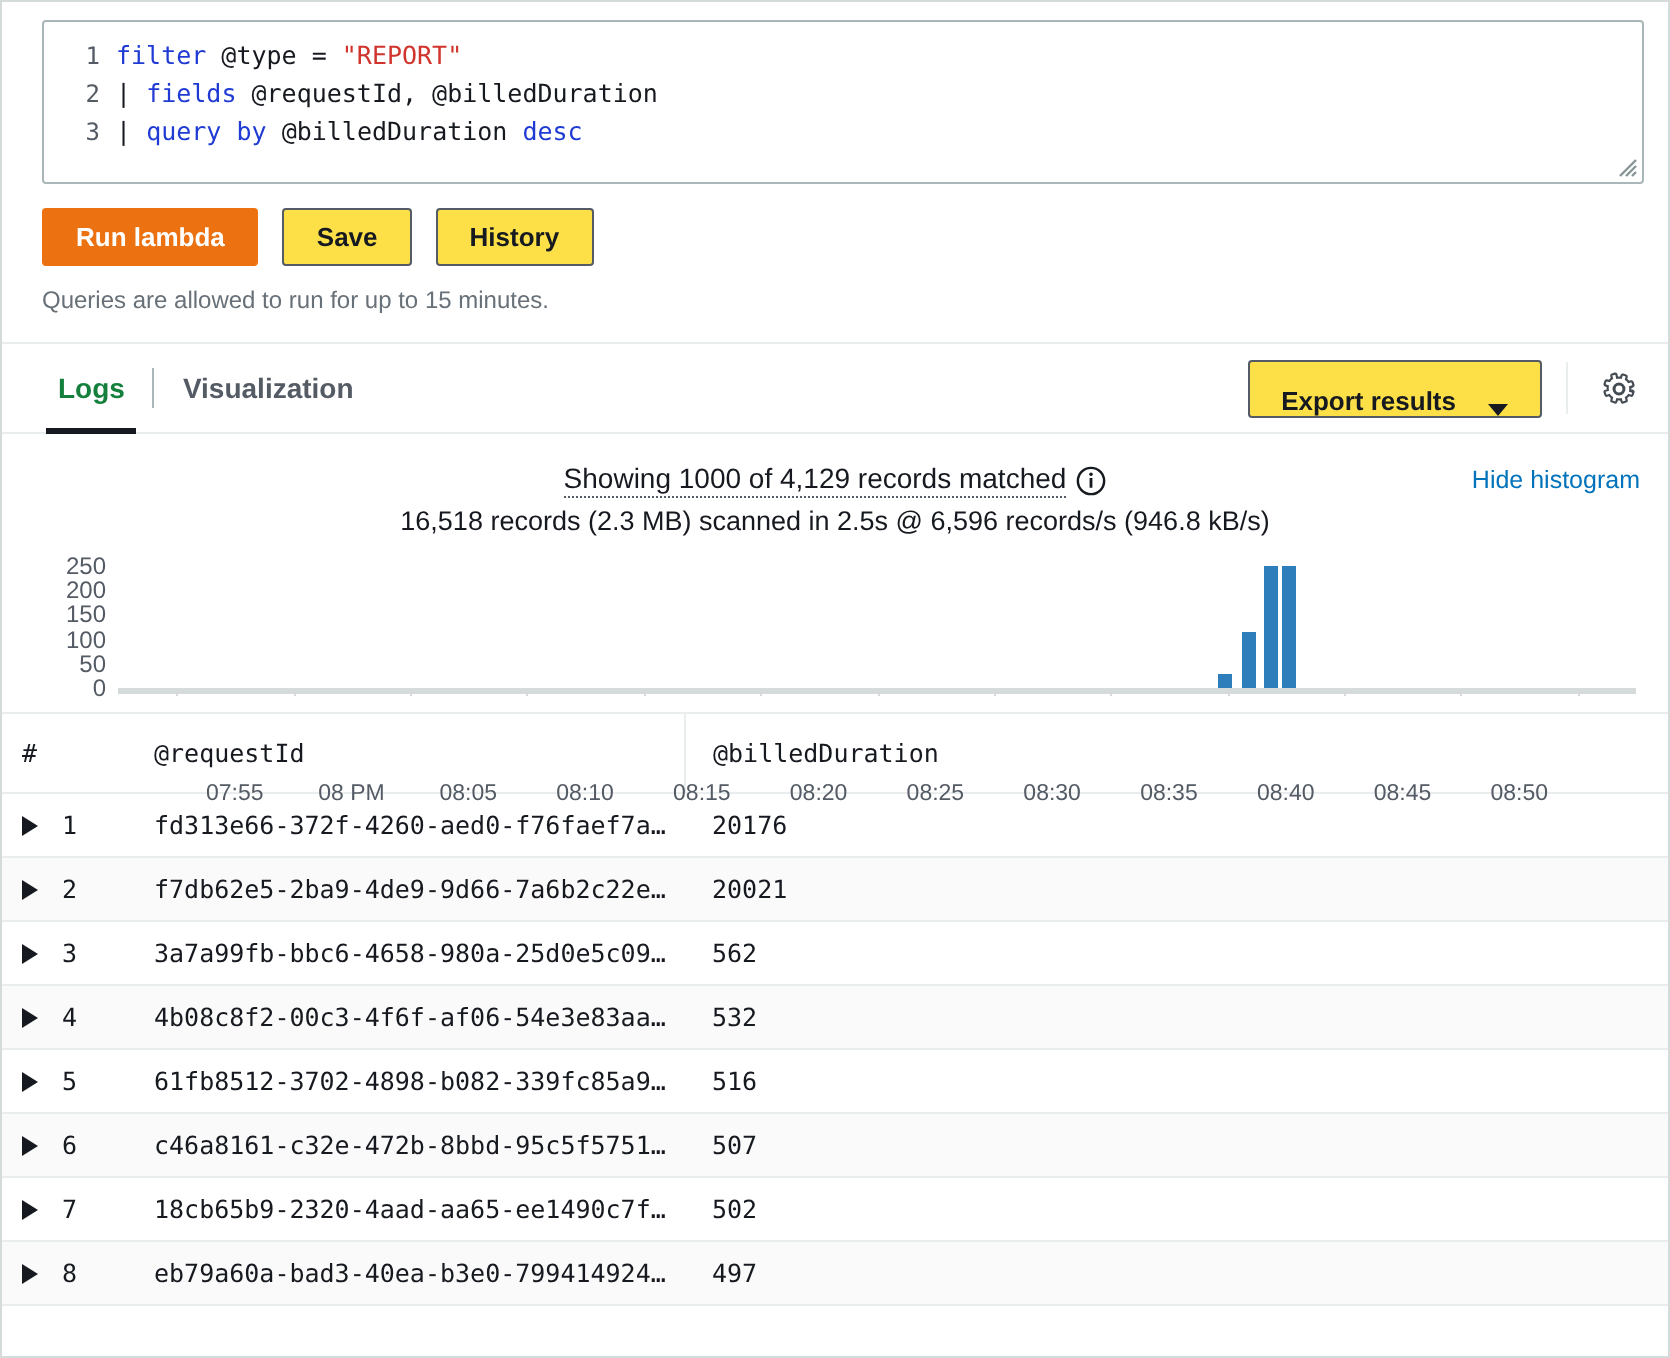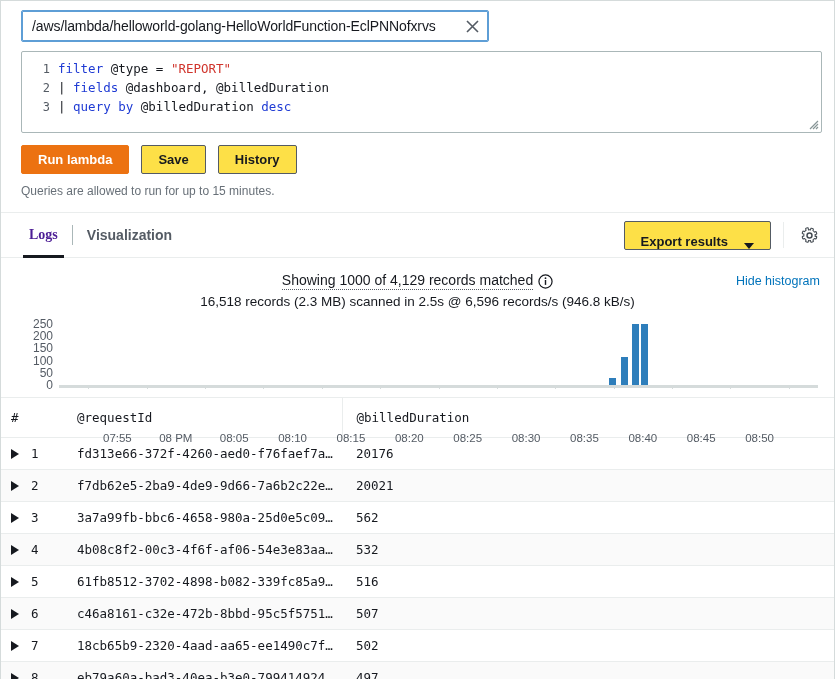--- a/index.html
+++ b/index.html
@@ -114,21 +114,21 @@
   .tabs { display: flex; align-items: stretch; padding-left: 14px; }
   .tab {
     display: flex; align-items: center;
     padding: 0 14px;
     font-size: 14px;
     font-weight: bold;
     color: #545b64;
     cursor: pointer;
     position: relative;
   }
-  .tab.active { color: #4c1d95; font-family: Liberation Serif, serif; }
+  .tab.active { color: #15803d; }
   .tab.active::after {
     content: "";
     position: absolute;
     left: 8px; right: 8px; bottom: -1px;
     height: 3px;
     background: #16191f;
   }
   .tab-sep { width: 1px; background: #aab7b8; margin: 12px 0; }
   .tabbar-actions {
     margin-left: auto;
@@ -246,40 +246,30 @@
     border-left: 8px solid #16191f;
     cursor: pointer;
     flex: 0 0 auto;
   }
 </style>
 </head>
 <body>
 
 <div class="page">
 
-  <div class="loggroup-wrap">
-    <div class="loggroup-field">
-      <span class="loggroup-text">/aws/lambda/helloworld-golang-HelloWorldFunction-EclPNNofxrvs</span>
-      <span class="close-x">
-        <svg width="15" height="15" viewBox="0 0 15 15">
-            <path d="M2 2 L13 13 M13 2 L2 13" stroke="#545b64" stroke-width="1.6" fill="none"></path>
-          </svg>
-      </span>
-    </div>
-  </div>
 
   <div class="editor-wrap">
     <div class="editor">
       <div class="qline">
         <span class="ln">1</span>
         <span class="code"><span class="kw">filter</span><span> @type </span><span>=</span><span> </span><span class="str">"REPORT"</span></span>
       </div>
       <div class="qline">
         <span class="ln">2</span>
-        <span class="code"><span class="pipe">| </span><span class="kw">fields</span><span> @dashboard, @billedDuration</span></span>
+        <span class="code"><span class="pipe">| </span><span class="kw">fields</span><span> @requestId, @billedDuration</span></span>
       </div>
       <div class="qline">
         <span class="ln">3</span>
         <span class="code"><span class="pipe">| </span><span class="kw">query</span><span> </span><span class="kw">by</span><span> @billedDuration </span><span class="kw">desc</span></span>
       </div>
       <span class="resize-grip">
         <svg width="13" height="13" viewBox="0 0 13 13">
           <path d="M12 4 L4 12 M12 7 L7 12 M12 10 L10 12" stroke="#879596" stroke-width="1.2" fill="none"></path>
         </svg>
       </span>

